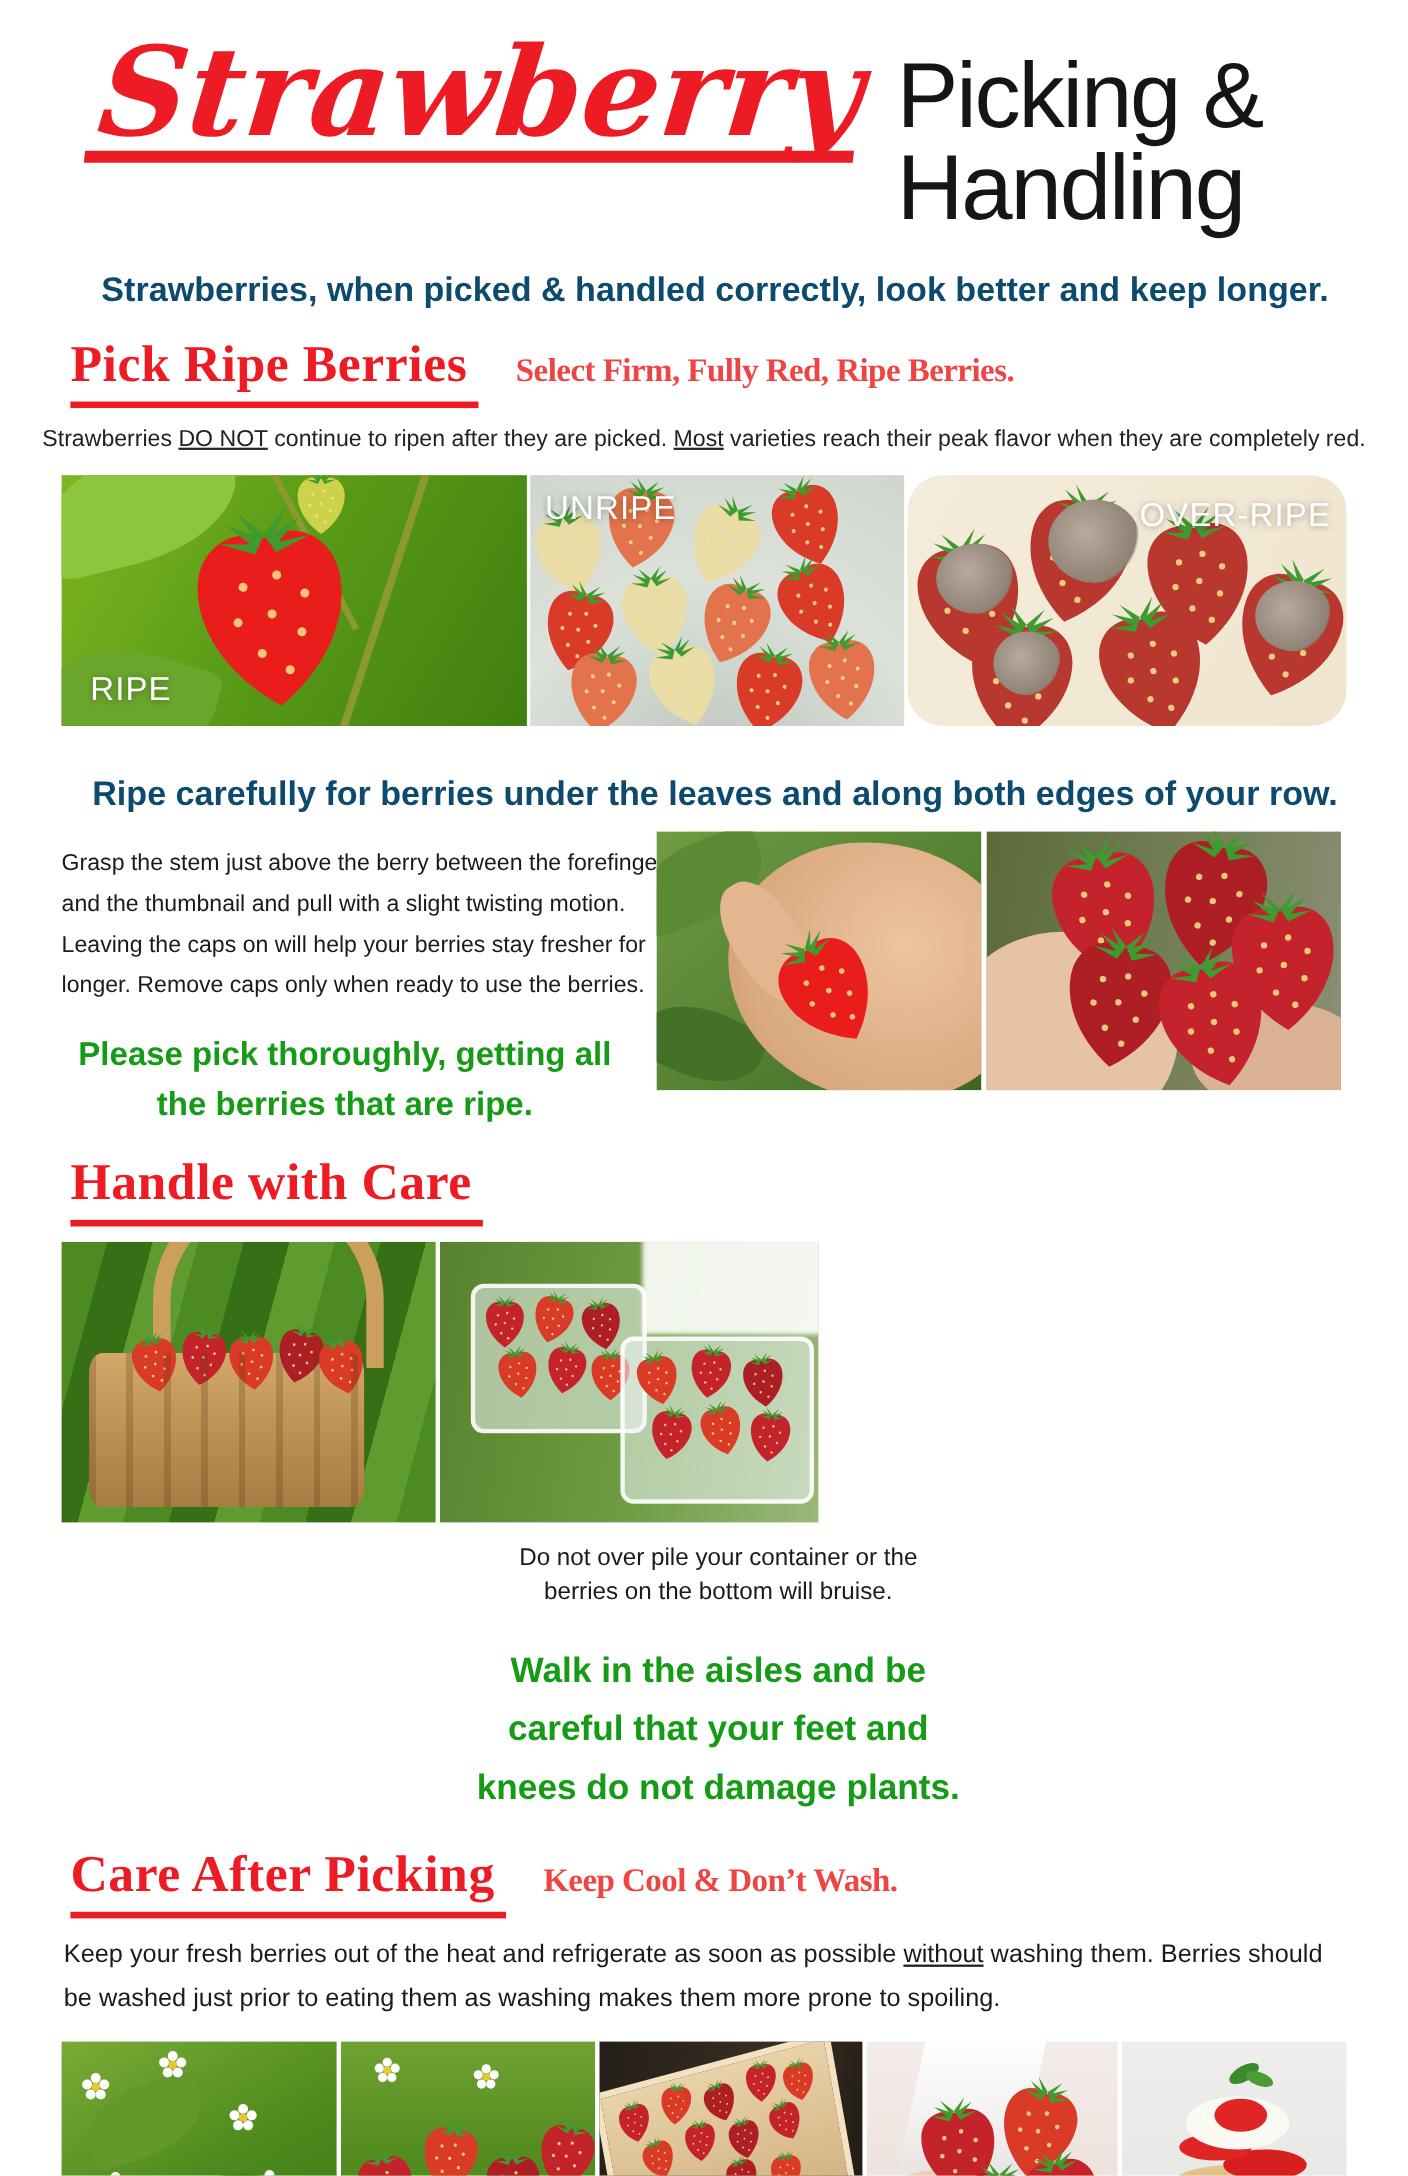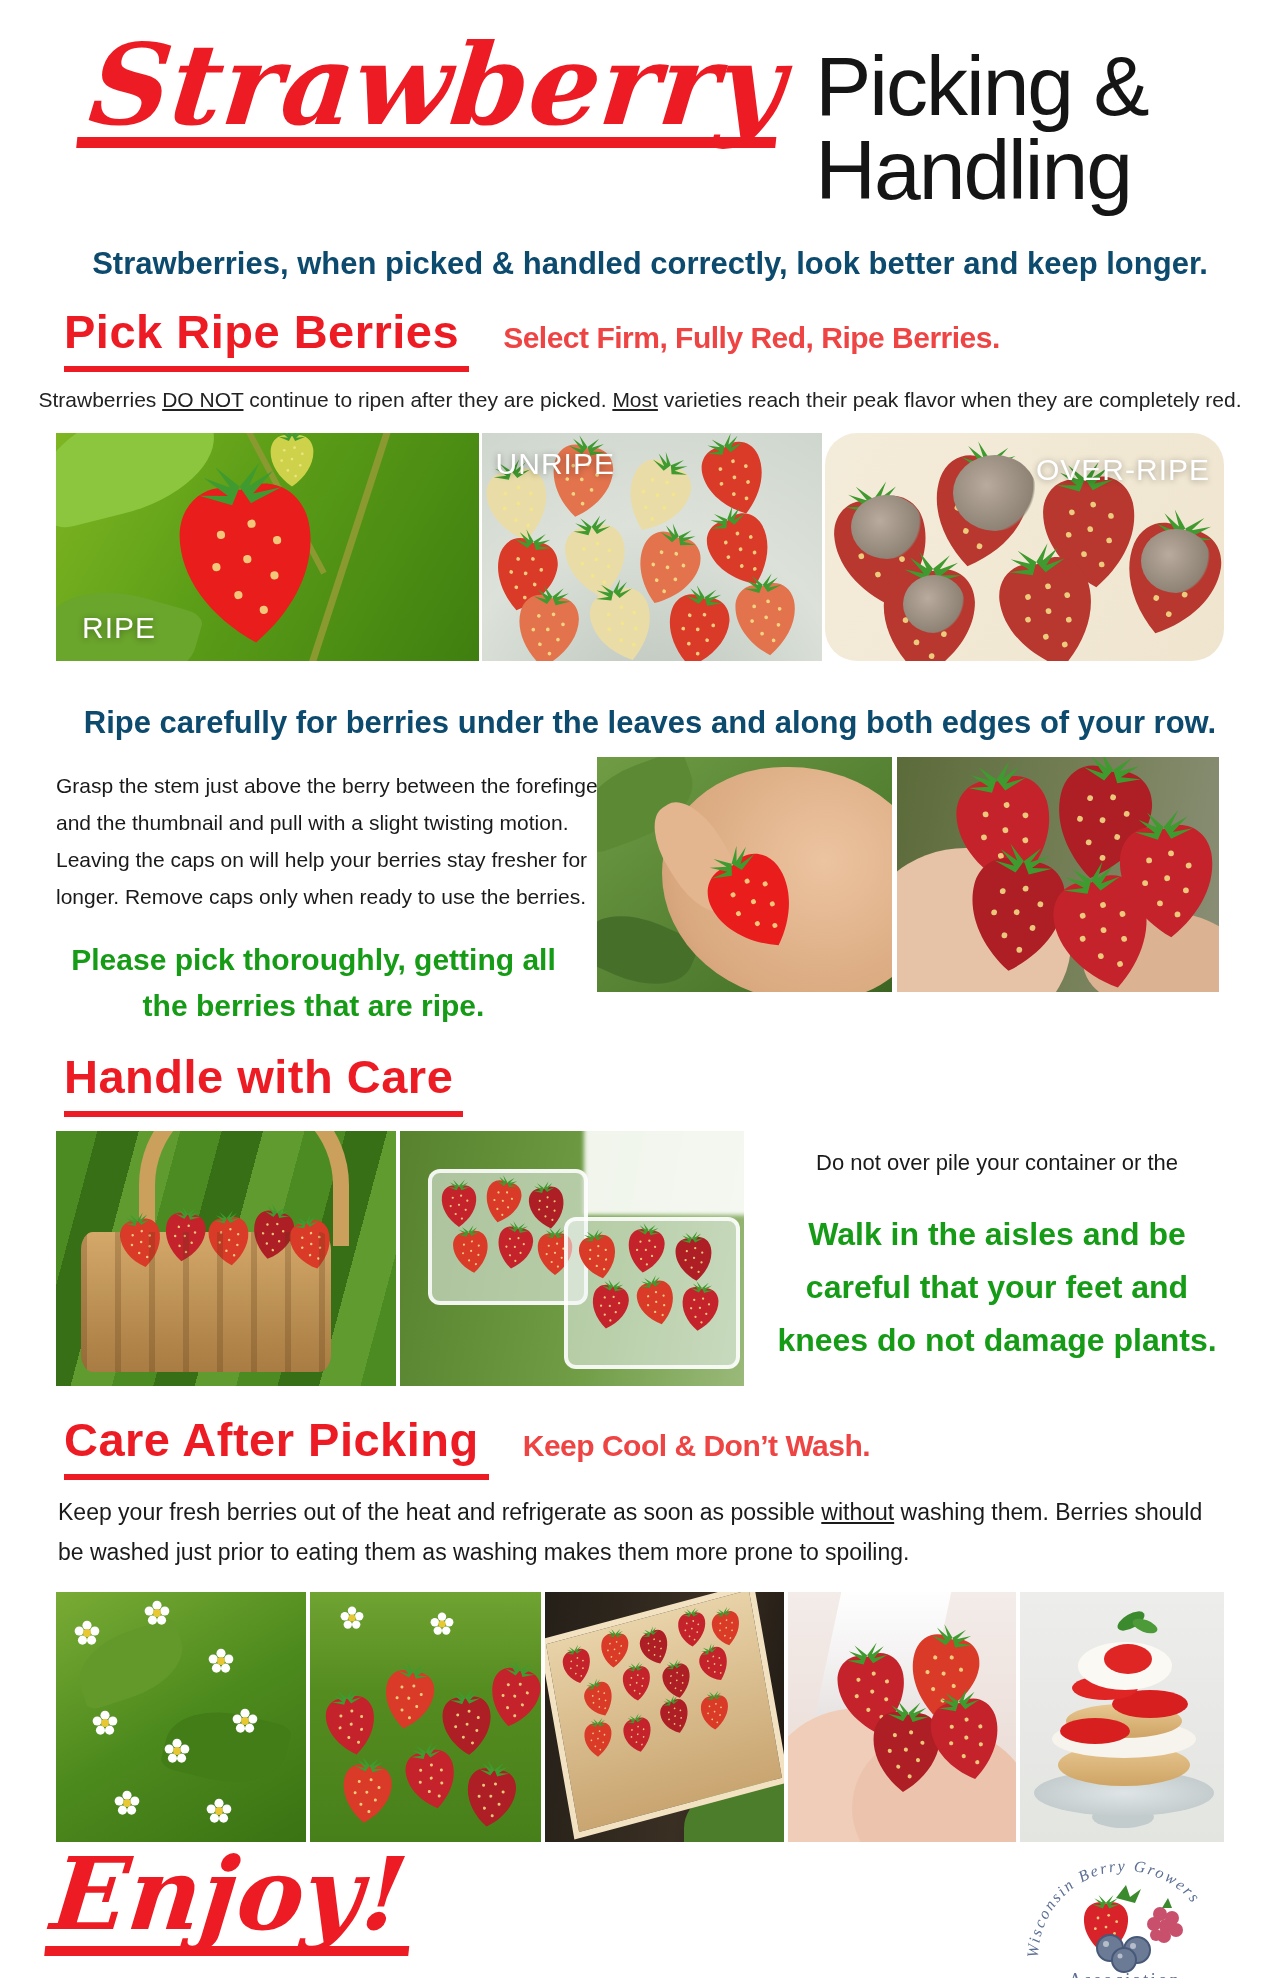--- a/index.html
+++ b/index.html
@@ -7,21 +7,21 @@
         font-family:"Liberation Sans",sans-serif;color:#1a1a1a;}
   
   .masthead{display:flex;align-items:flex-start;margin:26px 0 0 86px;}
   .script-title{position:relative;font-family:"DejaVu Serif",serif;font-style:italic;font-weight:bold;
         font-size:112px;line-height:1.05;color:#ed1c24;transform:skewX(-6deg);padding:0 14px 16px 4px;}
   .script-title::after{content:"";position:absolute;left:-4px;right:16px;bottom:12px;height:11px;background:#ed1c24;}
   .title-rest{font-size:84px;font-weight:400;color:#151515;letter-spacing:-2px;line-height:1;margin:18px 0 0 18px;}
   
   .green-line{text-align:center;color:#0c4a6e;font-weight:bold;font-size:31px;padding-left:20px;}
   .intro{margin-top:34px;}
-  .sec-row{display:flex;align-items:baseline;margin-left:64px;}
+  .sec-row{display:flex;align-items:baseline;margin-left:64px;font-family:Liberation Serif, serif;}
   .red-head{font-size:47px;font-weight:bold;color:#ed1c24;border-bottom:6px solid #ed1c24;padding:0 10px 7px 0;letter-spacing:.5px;}
   .sub-head{font-size:30px;font-weight:bold;color:#ef4444;margin-left:34px;letter-spacing:-.5px;}
   .note{margin-top:16px;text-align:center;font-size:21px;color:#222;}
   .u{text-decoration:underline;}
   
   .strip{display:flex;gap:3px;margin:16px 56px 0;height:228px;}
   .strip2{display:flex;gap:4px;margin:20px 56px 0;height:250px;}
   .photo{position:relative;overflow:hidden;}
   .ph-label{position:absolute;color:#fff;font-size:30px;letter-spacing:1px;text-shadow:0 1px 6px rgba(0,0,0,.35);}
   .pos-bl{left:26px;bottom:16px;}
@@ -33,21 +33,21 @@
   .mold{position:absolute;border-radius:50%;background:radial-gradient(circle at 40% 40%,#b9ab9d,#8d8274 68%,rgba(141,130,116,0) 72%);}
   .leaf{position:absolute;border-radius:60% 12% 60% 12%;}
   .stem{position:absolute;background:#8a9a30;}
   
   .how-row{display:flex;margin:16px 56px 0;}
   .how-left{width:535px;}
   .para-line{font-size:21px;line-height:37px;white-space:nowrap;color:#1a1a1a;}
   .pick-tip{margin-top:22px;text-align:center;color:#169b16;font-weight:bold;font-size:30px;line-height:46px;padding-right:20px;}
   .how-photos{display:flex;gap:5px;height:235px;margin-left:6px;}
   
-  .handle-row{display:flex;margin:14px 56px 0;}
+  .handle-row{display:flex;margin:14px 56px 0;flex-direction:column;}
   .handle-photos{display:flex;gap:4px;height:255px;width:688px;flex:none;}
   .handle-right{flex:1;padding:8px 0 0 26px;text-align:center;}
   .handle-note{font-size:22px;line-height:31px;margin-top:8px;color:#1a1a1a;}
   .handle-tip{margin-top:30px;font-size:32px;font-weight:bold;color:#169b16;line-height:53px;}
   .care-para{margin:12px 58px 0;font-size:23px;line-height:40px;color:#1a1a1a;}
   
   .basket{position:absolute;left:25px;bottom:14px;width:250px;height:140px;border-radius:12px/18px;
           background:linear-gradient(#d3a869,#a87c42);overflow:visible;}
   .basket-handle{position:absolute;left:58px;bottom:126px;width:178px;height:150px;border:16px solid #caa05c;
           border-bottom:none;border-radius:110px 110px 0 0;}
@@ -315,20 +315,21 @@
             </svg>
           <svg class="b c-crim" style="left:110px;top:60px;width:44px;height:52px;transform:rotate(6deg);">
               <use href="#sb"></use>
             </svg>
         </div>
       </div>
     </div>
     <div class="handle-right">
       <div class="handle-note">
         <div>Do not over pile your container or the</div>
+        <div>berries on the bottom will bruise.</div>
       </div>
       <div class="handle-tip">
         <div>Walk in the aisles and be</div>
         <div>careful that your feet and</div>
         <div>knees do not damage plants.</div>
       </div>
     </div>
   </div>
 
   <div class="sec-row" style="margin-top:26px;">

